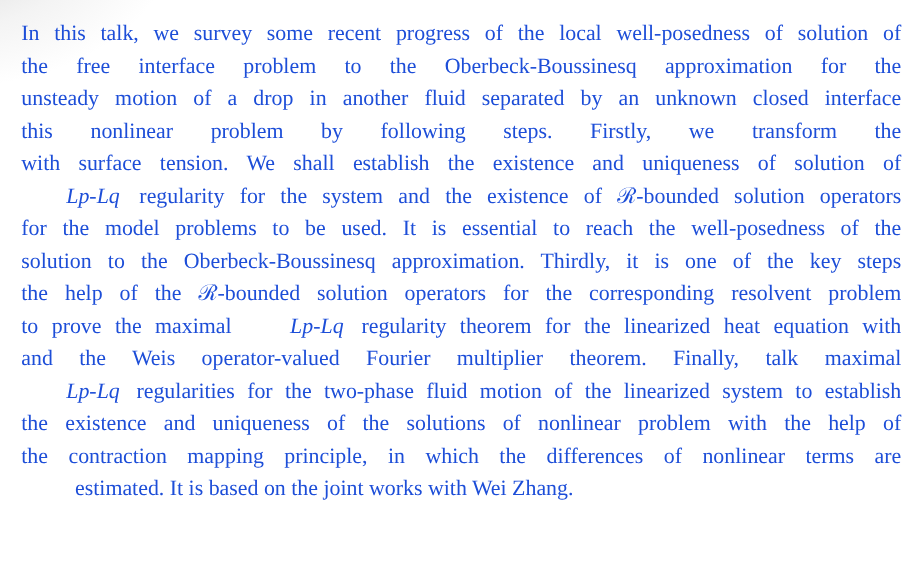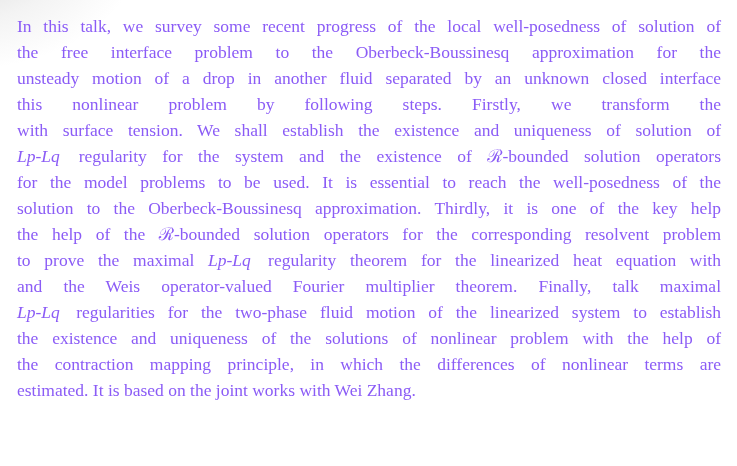--- a/index.html
+++ b/index.html
@@ -36,40 +36,42 @@
     color: #1e1e1e;
   }
   .text-line {
     height: 26px;
     text-align: justify;
     text-align-last: justify;
   }
   .text-line.last {
     text-align: center;
     text-align-last: left;
+    margin-left: 43px;
   }
   .math {
     font-style: italic;
     margin-right: 0.20em;
+    margin-left: 36px;
   }
 </style>
 </head>
 <body>
 
 <div class="corner-vignette"></div>
 
-<div class="abstract" style="color: #8b5cf6;">
+<div class="abstract" style="color: #1d4ed8;">
     <div class="text-line"><span class="plain">In this talk, we survey some recent progress of the local well-posedness of solution of</span></div>
     <div class="text-line"><span class="plain">the free interface problem to the Oberbeck-Boussinesq approximation for the</span></div>
     <div class="text-line"><span class="plain">unsteady motion of a drop in another fluid separated by an unknown closed interface</span></div>
     <div class="text-line"><span class="plain">this nonlinear problem by following steps. Firstly, we transform the</span></div>
     <div class="text-line"><span class="plain">with surface tension. We shall establish the existence and uniqueness of solution of</span></div>
     <div class="text-line"><span class="math">Lp-Lq</span><span class="plain"> regularity for the system and the existence of ℛ-bounded solution operators</span></div>
     <div class="text-line"><span class="plain">for the model problems to be used. It is essential to reach the well-posedness of the</span></div>
-    <div class="text-line"><span class="plain">solution to the Oberbeck-Boussinesq approximation. Thirdly, it is one of the key help</span></div>
+    <div class="text-line"><span class="plain">solution to the Oberbeck-Boussinesq approximation. Thirdly, it is one of the key steps</span></div>
     <div class="text-line"><span class="plain">the help of the ℛ-bounded solution operators for the corresponding resolvent problem</span></div>
     <div class="text-line"><span class="plain">to prove the maximal </span><span class="math">Lp-Lq</span><span class="plain"> regularity theorem for the linearized heat equation with</span></div>
     <div class="text-line"><span class="plain">and the Weis operator-valued Fourier multiplier theorem. Finally, talk maximal</span></div>
     <div class="text-line"><span class="math">Lp-Lq</span><span class="plain"> regularities for the two-phase fluid motion of the linearized system to establish</span></div>
     <div class="text-line"><span class="plain">the existence and uniqueness of the solutions of nonlinear problem with the help of</span></div>
     <div class="text-line"><span class="plain">the contraction mapping principle, in which the differences of nonlinear terms are</span></div>
     <div class="text-line last"><span class="plain">estimated. It is based on the joint works with Wei Zhang.</span></div>
   </div>
 
 </body></html>

